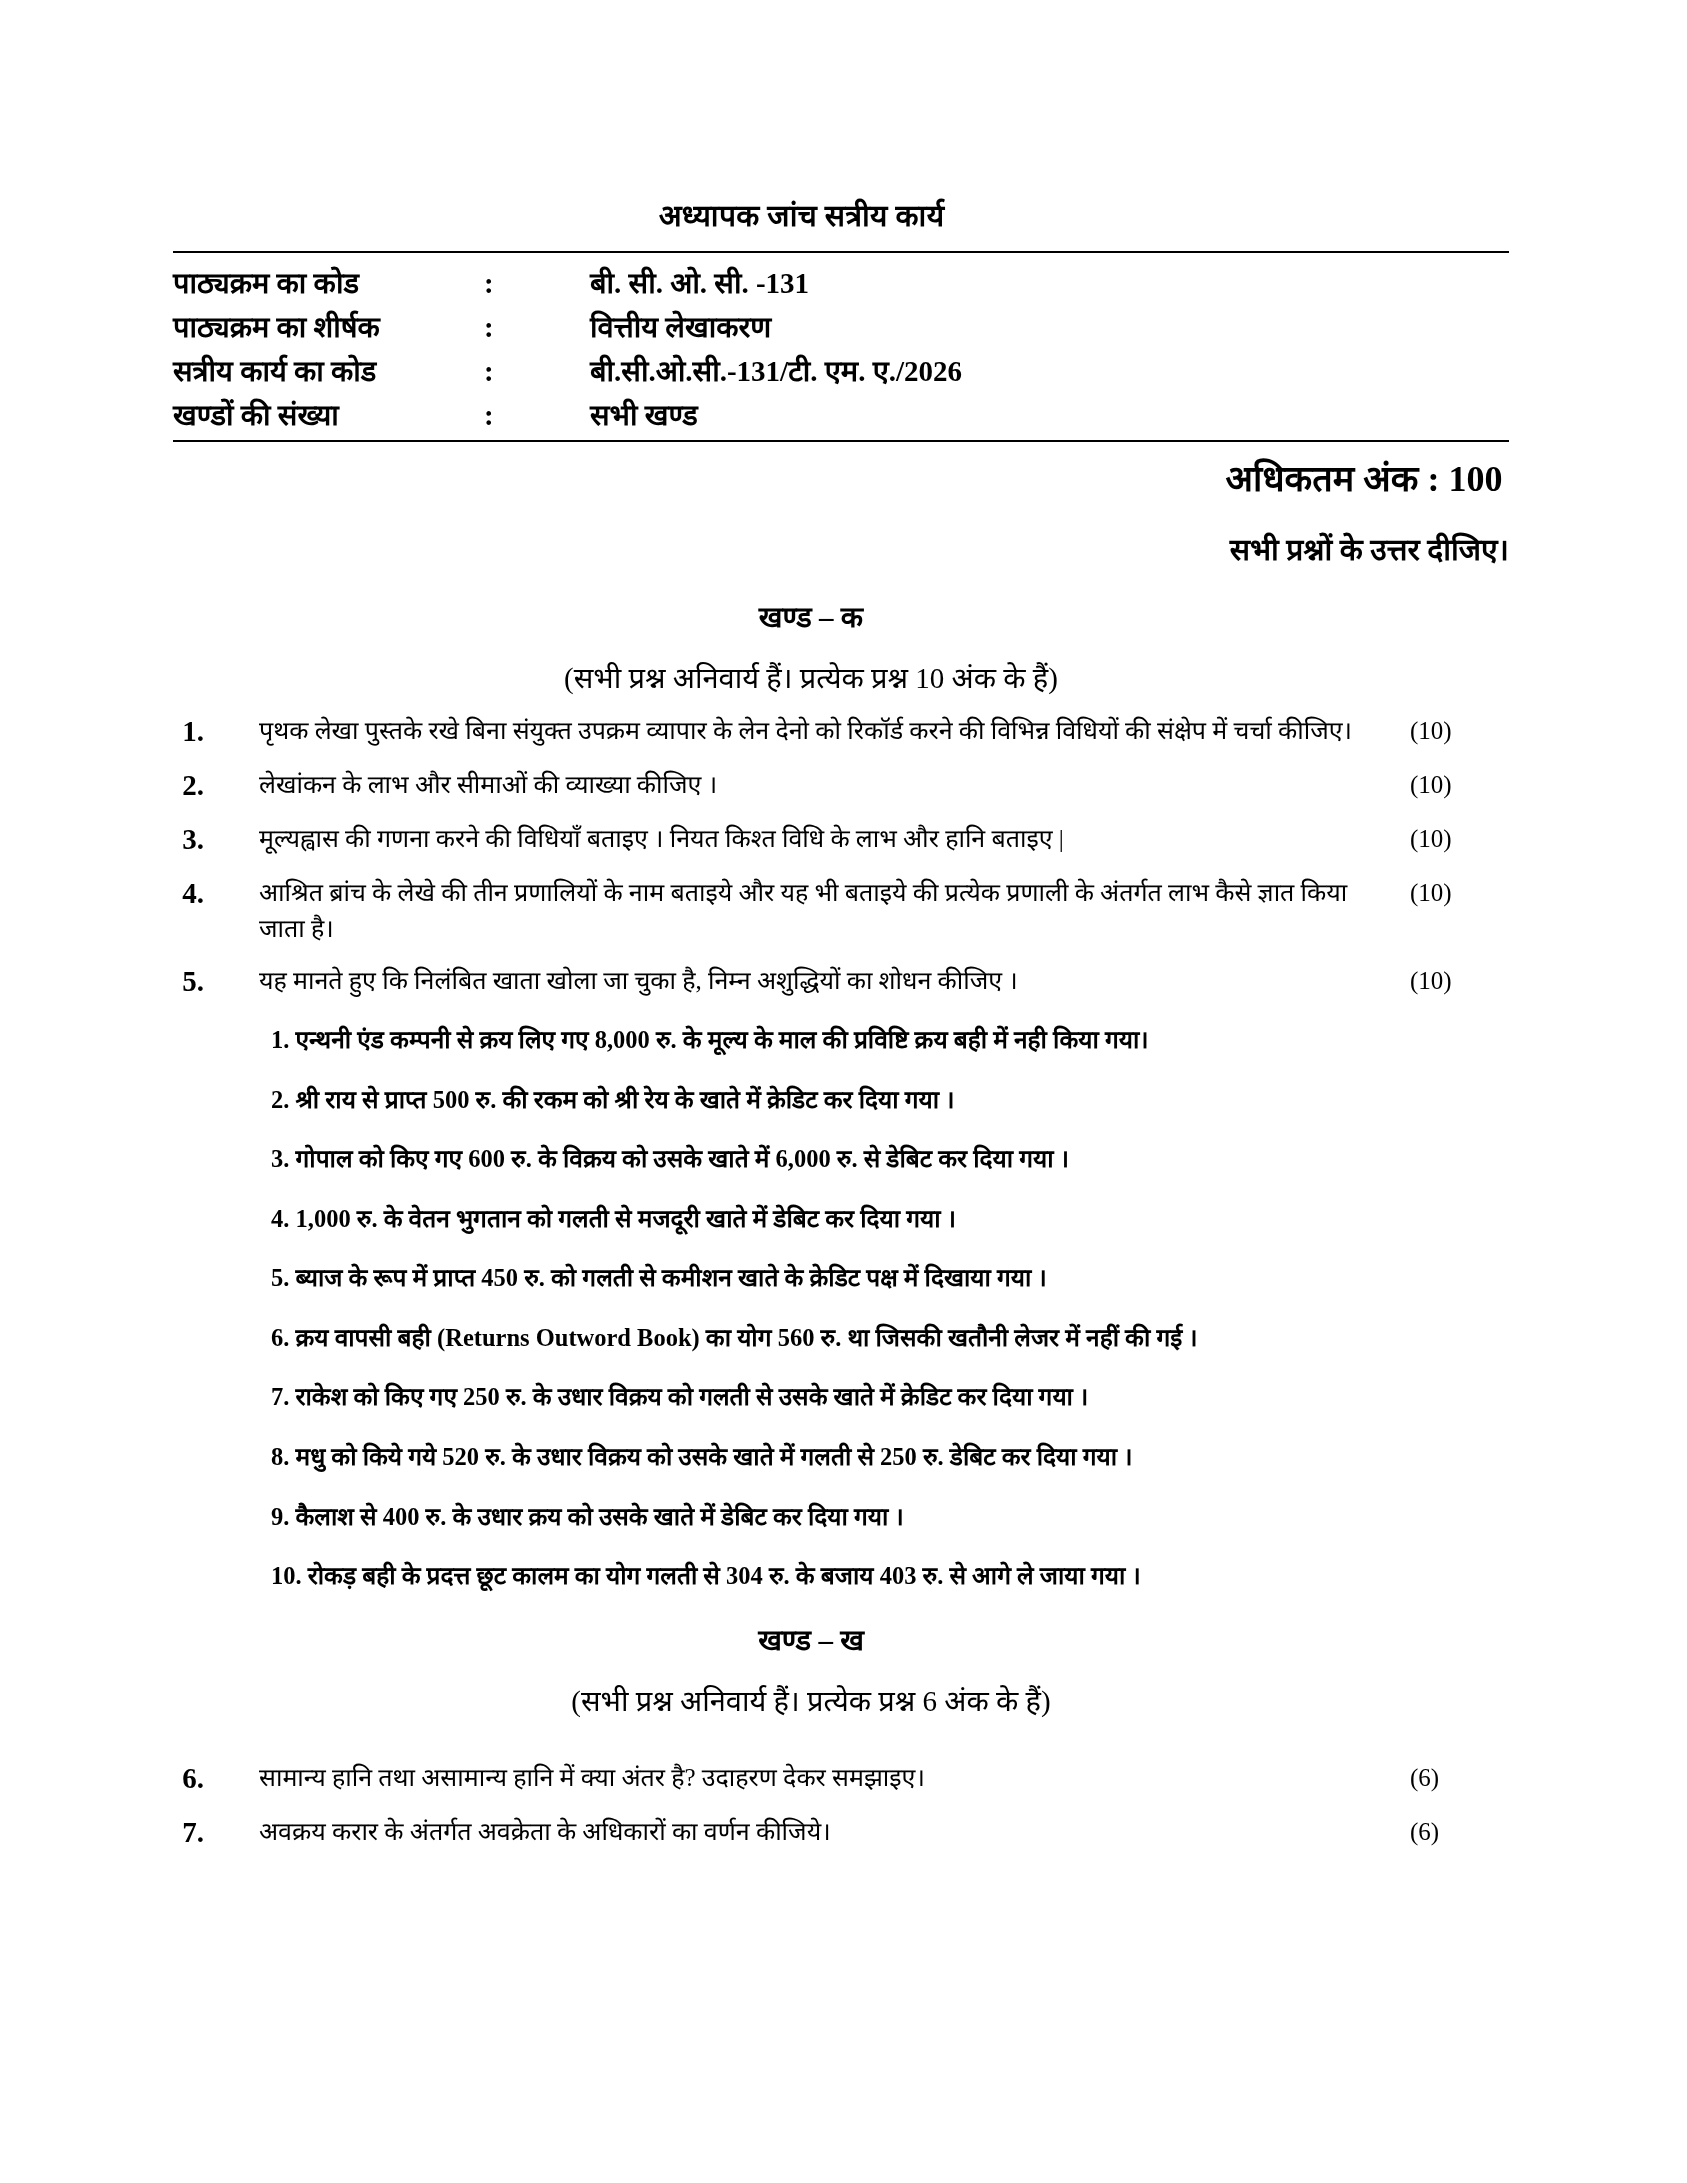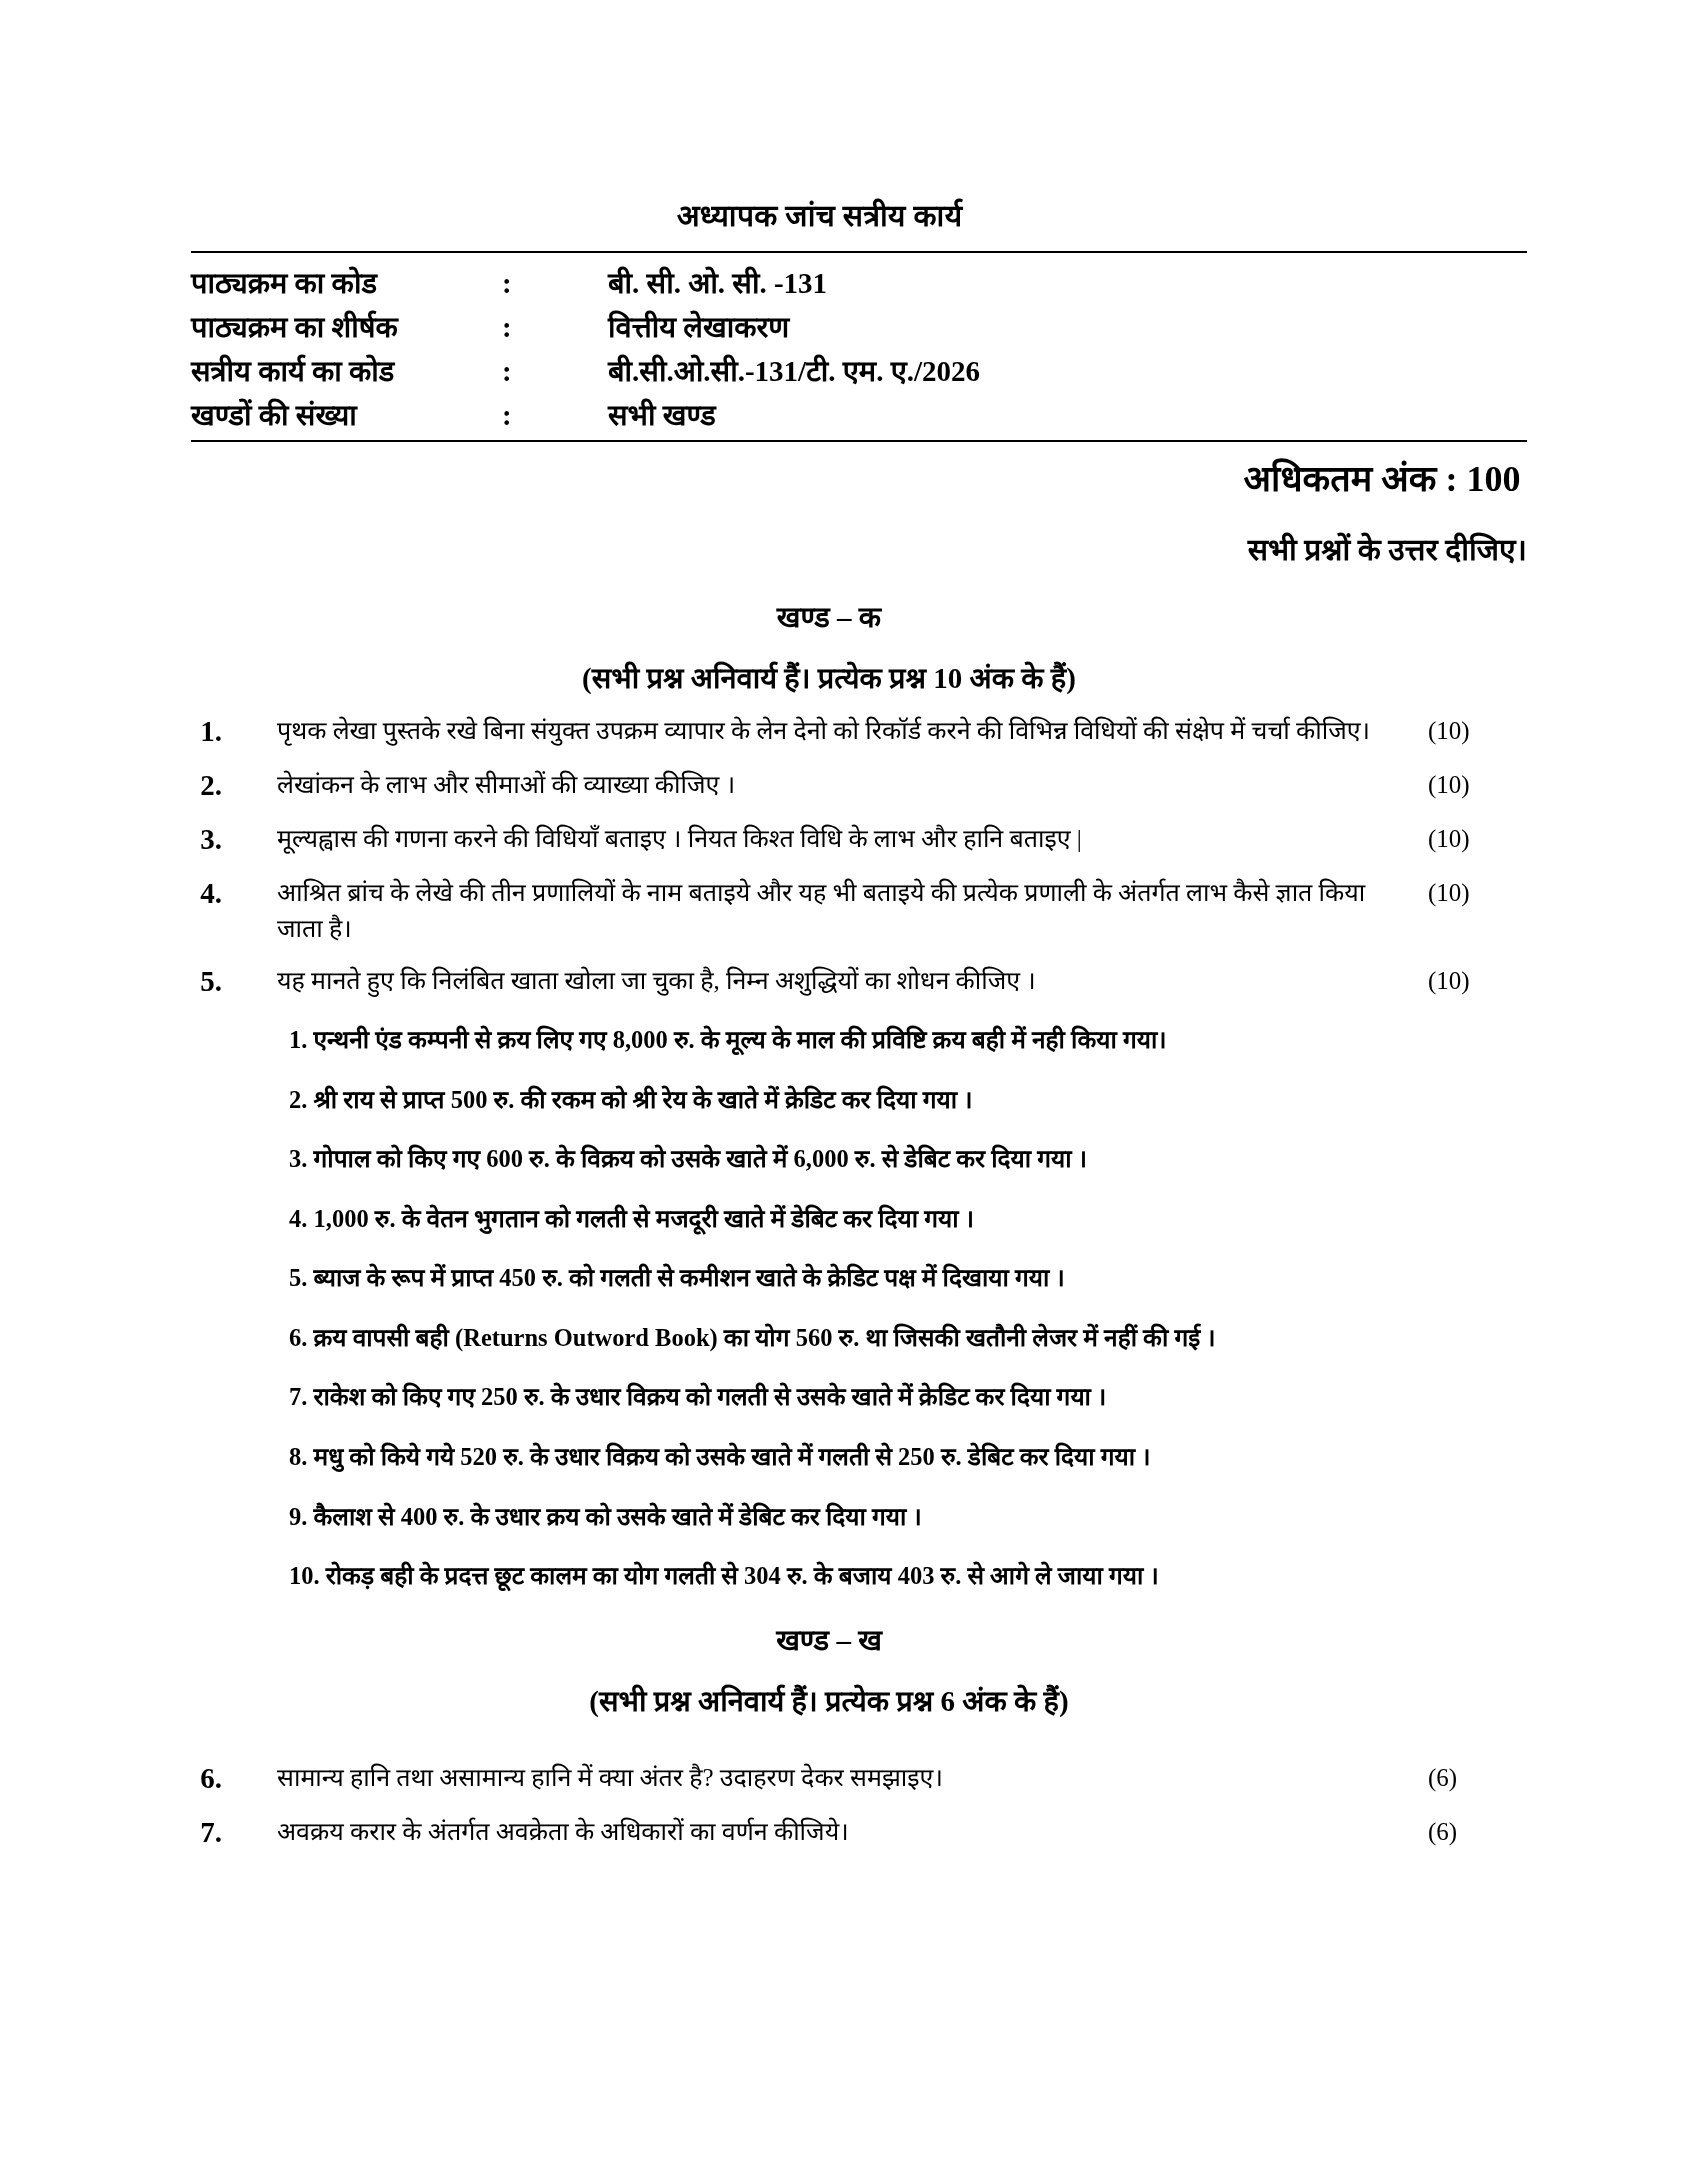--- a/index.html
+++ b/index.html
@@ -23,21 +23,21 @@
     top: 0;
     width: 1687px;
     height: 2183px;
     box-sizing: border-box;
     padding: 0;
   }
 
   
   .content {
     position: absolute;
-    left: 191px;
+    left: 173px;
     top: 198px;
     width: 1336px;
   }
 
   
   .doc-title {
     text-align: center;
     font-size: 30px;
     font-weight: 700;
     letter-spacing: 0.3px;
@@ -97,21 +97,21 @@
   .section-heading {
     text-align: center;
     font-size: 29px;
     font-weight: 700;
     margin: 26.5px 0 0 0;
     padding-right: 60px;
   }
   .section-subheading {
     text-align: center;
     font-size: 29px;
-    font-weight: 700;
+    font-weight: 400;
     margin: 22.5px 0 4px 0;
     padding-right: 60px;
   }
 
   
   .qlist {
     margin: 0;
     padding: 0;
   }
   .qrow {

